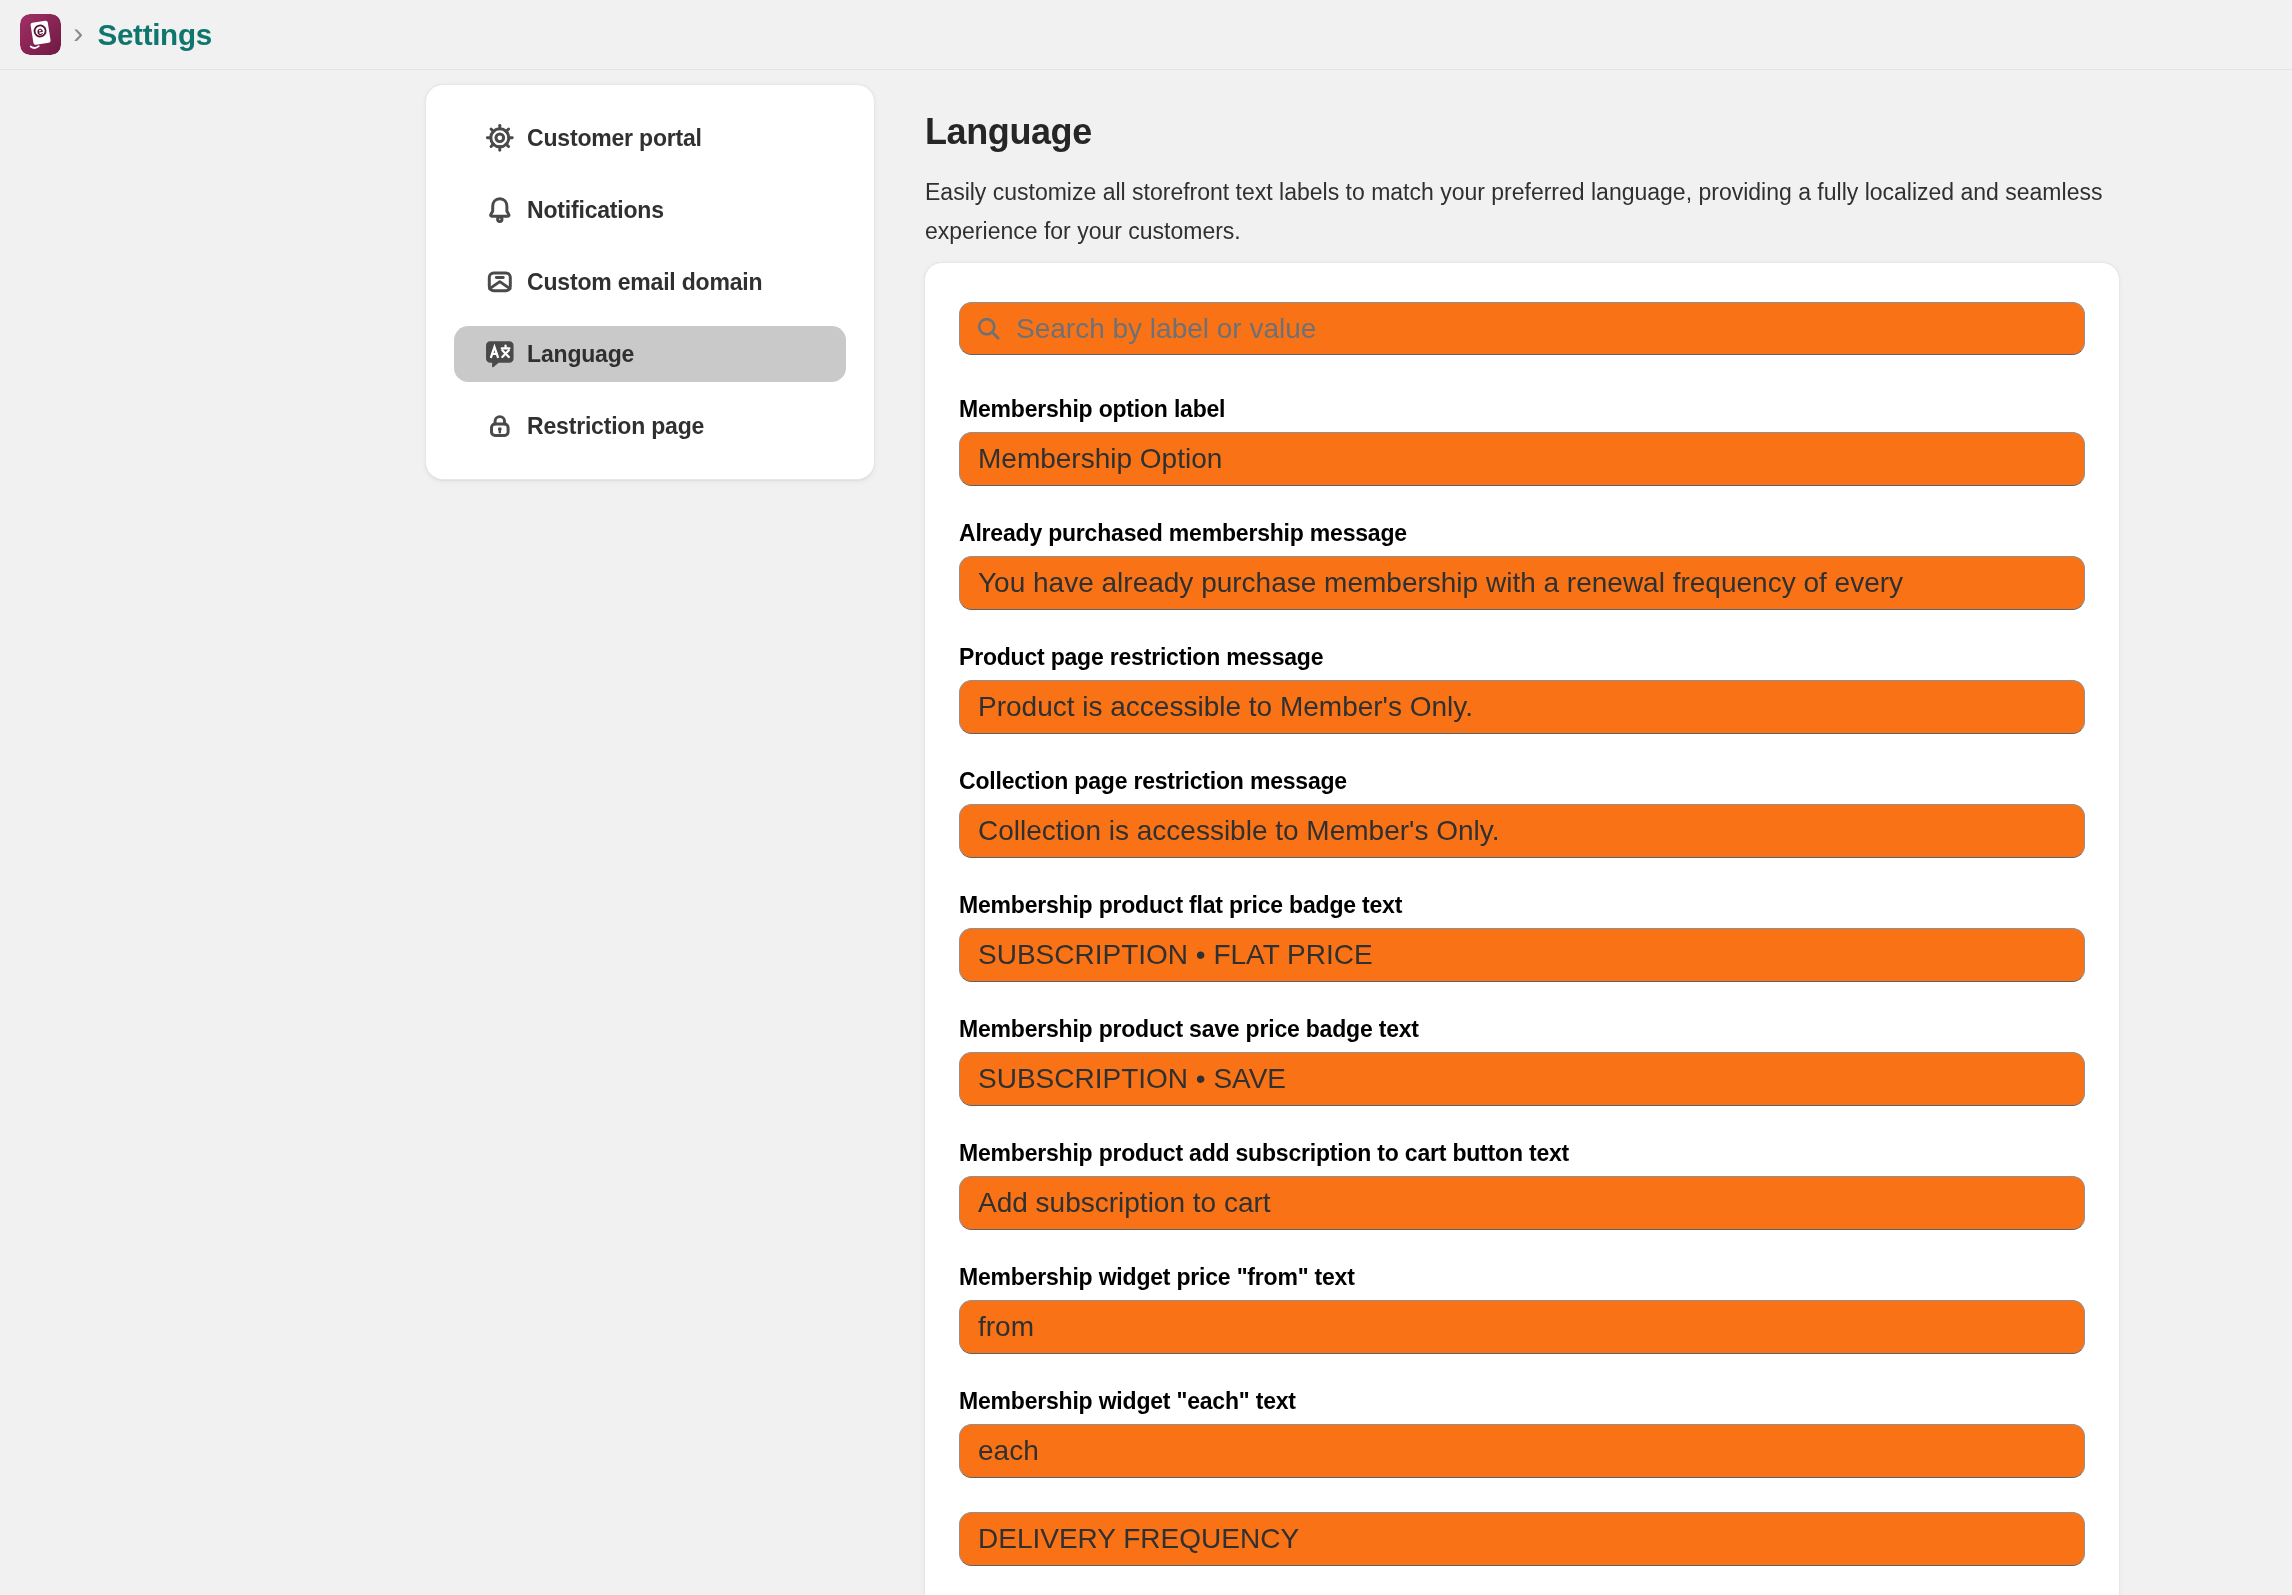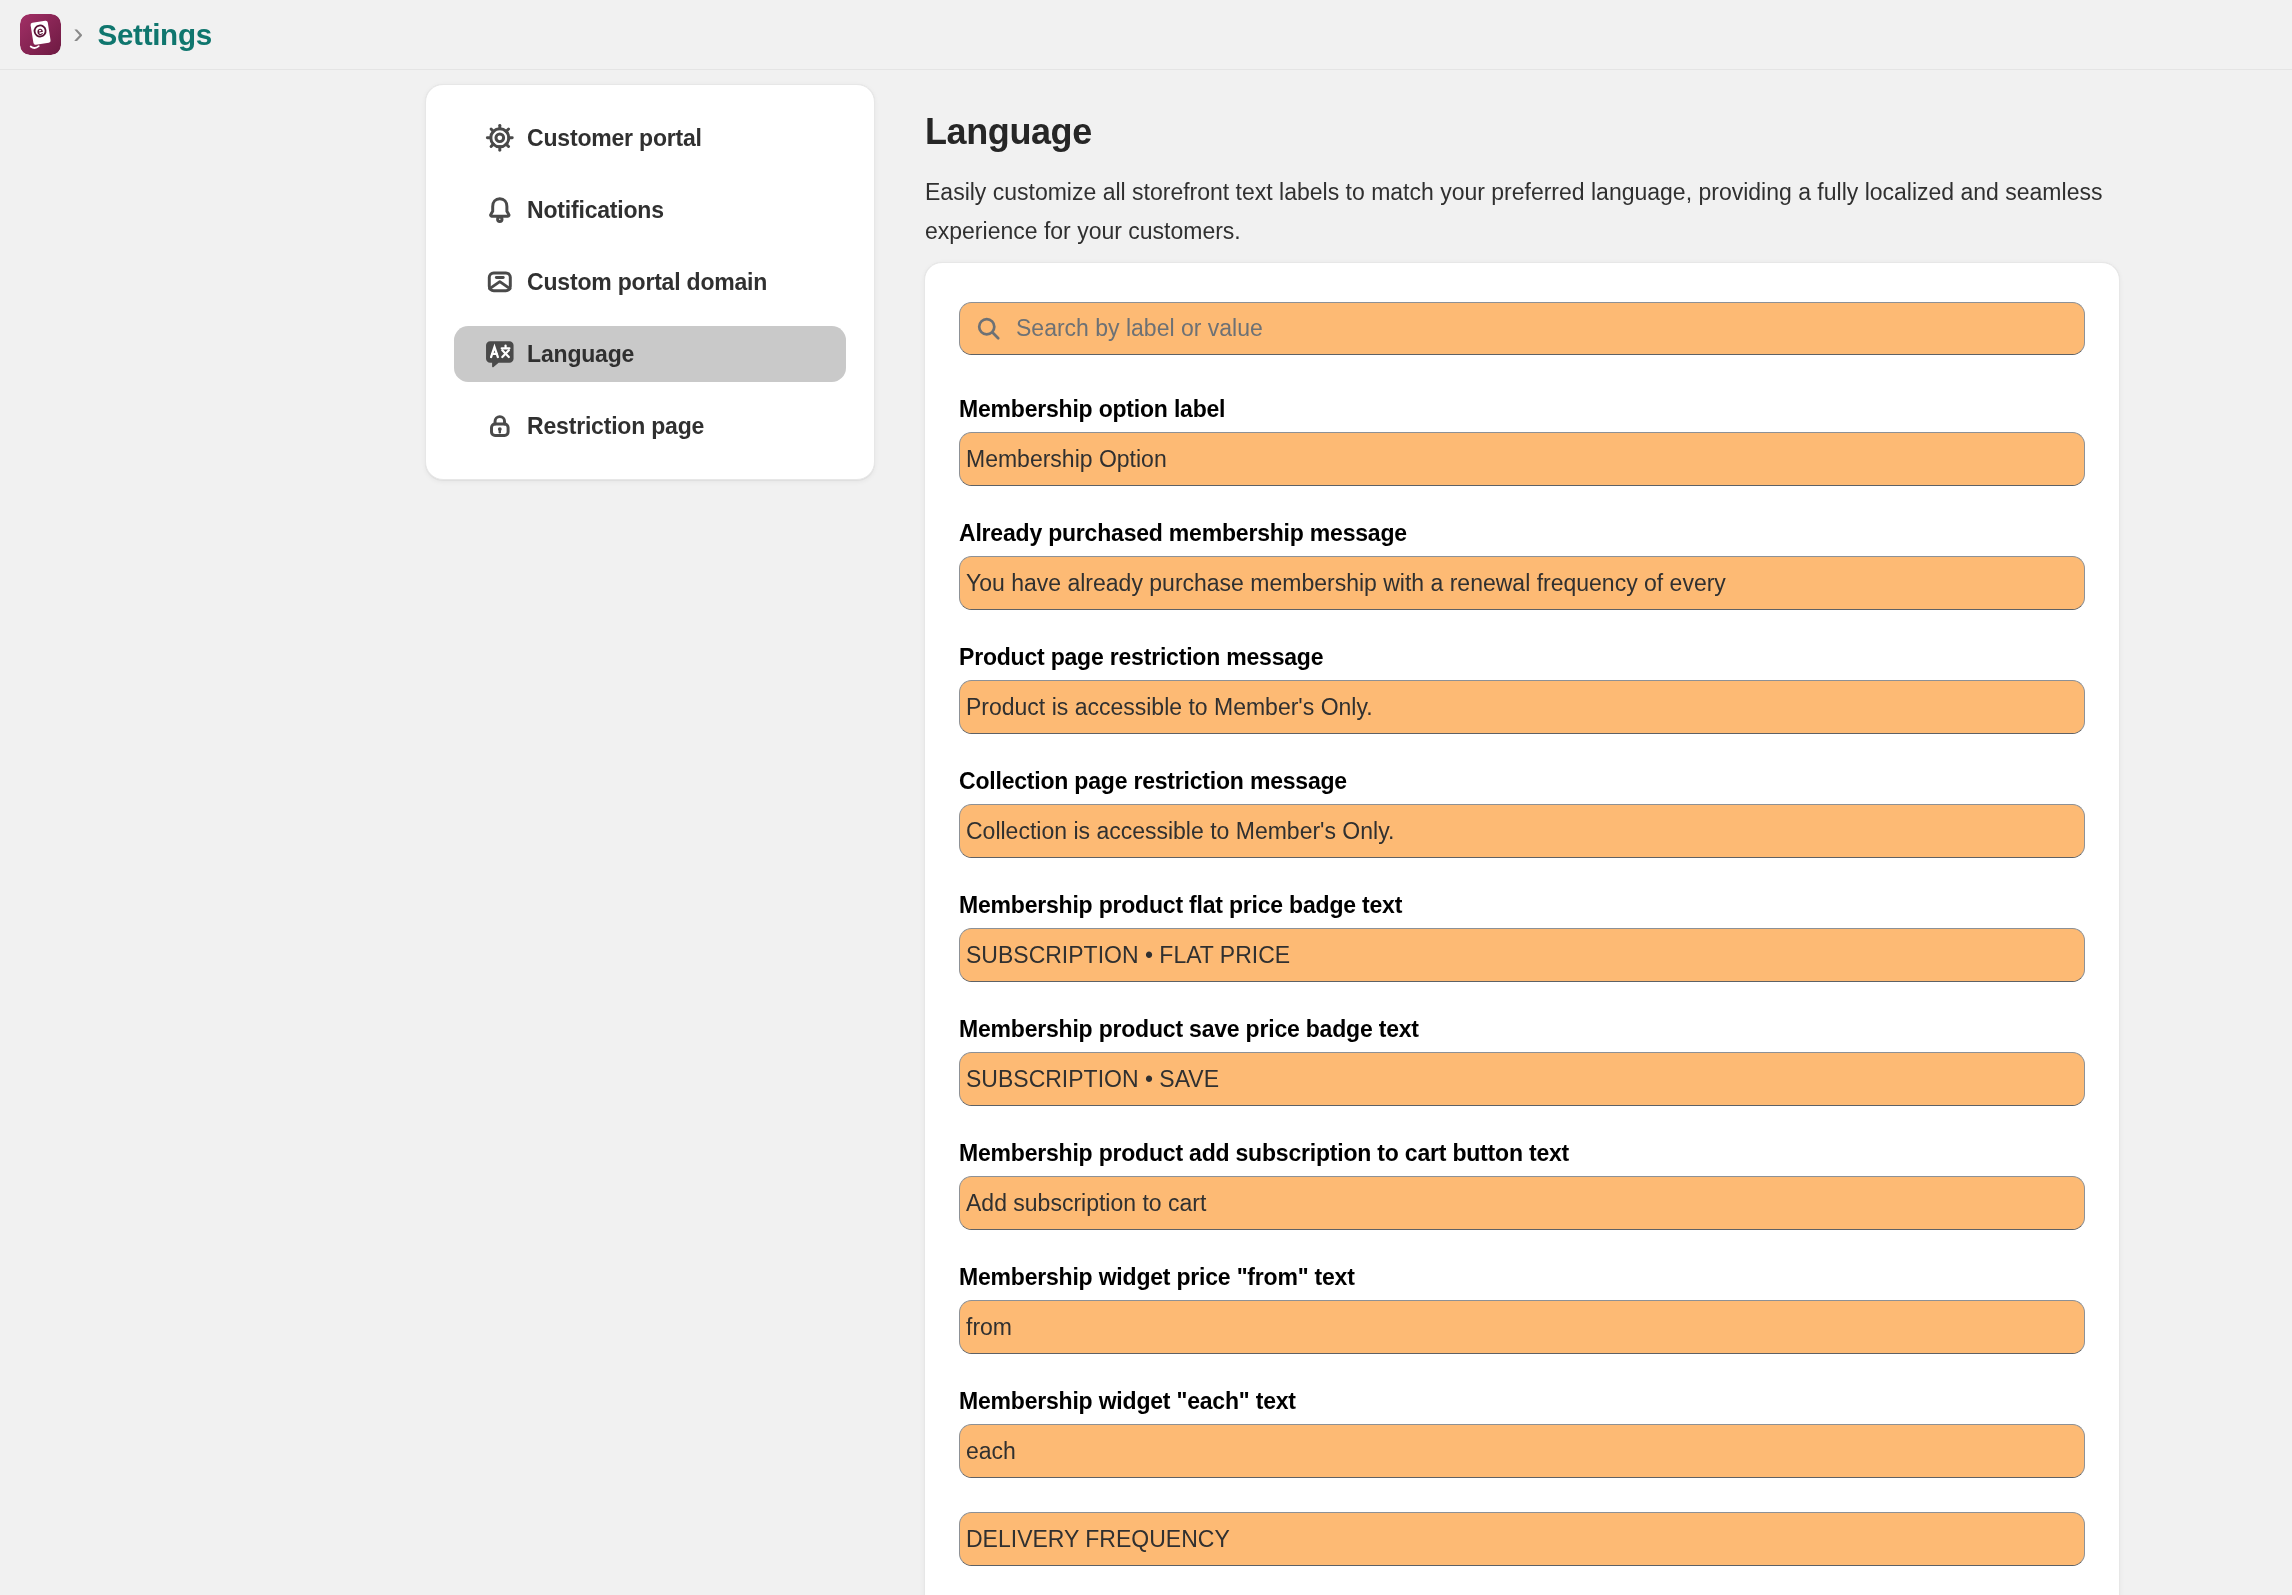--- a/index.html
+++ b/index.html
@@ -45,26 +45,26 @@
   }
   .fields-card{
     position:absolute;left:924px;top:262px;width:1196px;height:1451px;
     background:#ffffff;border-radius:18px;box-sizing:border-box;
     border:0.9px solid #e7e7e7;
     box-shadow:0 1.8px 5.4px rgba(0,0,0,.05), 0 0.9px 0.9px rgba(0,0,0,.04);
     padding:39px 34px;
   }
   .tf{
     width:100%;height:54px;box-sizing:border-box;
-    background:#fdba74;
+    background:#f97316;
     border:1.8px solid #8d9196;border-bottom-color:#5e6165;
     border-radius:12.5px;
     font-family:"Liberation Sans", sans-serif;
-    font-size:23px;color:#303030;
-    padding:0 6px;outline:none;
+    font-size:28px;color:#303030;
+    padding:0 18px;outline:none;
   }
   .tf::placeholder{color:#6d7175;opacity:1;}
   .search-wrap{position:relative;height:53px;margin-bottom:41px;}
   .search-wrap .tf{height:53px;padding-left:56px;}
   .search-wrap .mag{position:absolute;left:16px;top:12.5px;width:27px;height:27px;pointer-events:none;}
   .fgroup{margin-bottom:34px;}
   .fgroup .flabel{
     display:block;font-size:23px;line-height:27px;font-weight:600;color:#000000;
     margin-bottom:9px;letter-spacing:-0.2px;
   }
@@ -118,21 +118,21 @@
     </svg>
     <span class="lbl">Notifications</span>
   </div>
 
   <div class="side-item">
     <svg class="icn" viewBox="0 0 20 20" fill="none" stroke="#4a4a4a" stroke-width="2" stroke-linejoin="round" stroke-linecap="round">
       <rect x="2.9" y="4" width="14.2" height="12" rx="3"></rect>
       <path d="M3.2 14.6 L10 9.9 L16.8 14.6"></path>
       <line x1="7.7" y1="7.1" x2="12.3" y2="7.1"></line>
     </svg>
-    <span class="lbl">Custom portal domain</span>
+    <span class="lbl">Custom email domain</span>
   </div>
 
   <div class="side-item active">
     <svg class="icn" viewBox="0 0 20 20">
       <path d="M3.5 1.5 h13 a2.8 2.8 0 0 1 2.8 2.8 v9 a2.8 2.8 0 0 1 -2.8 2.8 h-7.3 l-3.4 2.9 a.6.6 0 0 1 -1 -.45 V16.1 h-1.3 a2.8 2.8 0 0 1 -2.8 -2.8 v-9 A2.8 2.8 0 0 1 3.5 1.5 Z" fill="#4a4a4a"></path>
       <g stroke="#ffffff" stroke-width="1.5" stroke-linecap="round" fill="none">
         <path d="M4.1 12.2 L6.4 5.4 L8.7 12.2"></path>
         <line x1="4.9" y1="10" x2="7.9" y2="10"></line>
         <line x1="13.9" y1="4.4" x2="13.9" y2="5.6"></line>
         <line x1="11.3" y1="6.3" x2="16.5" y2="6.3"></line>

